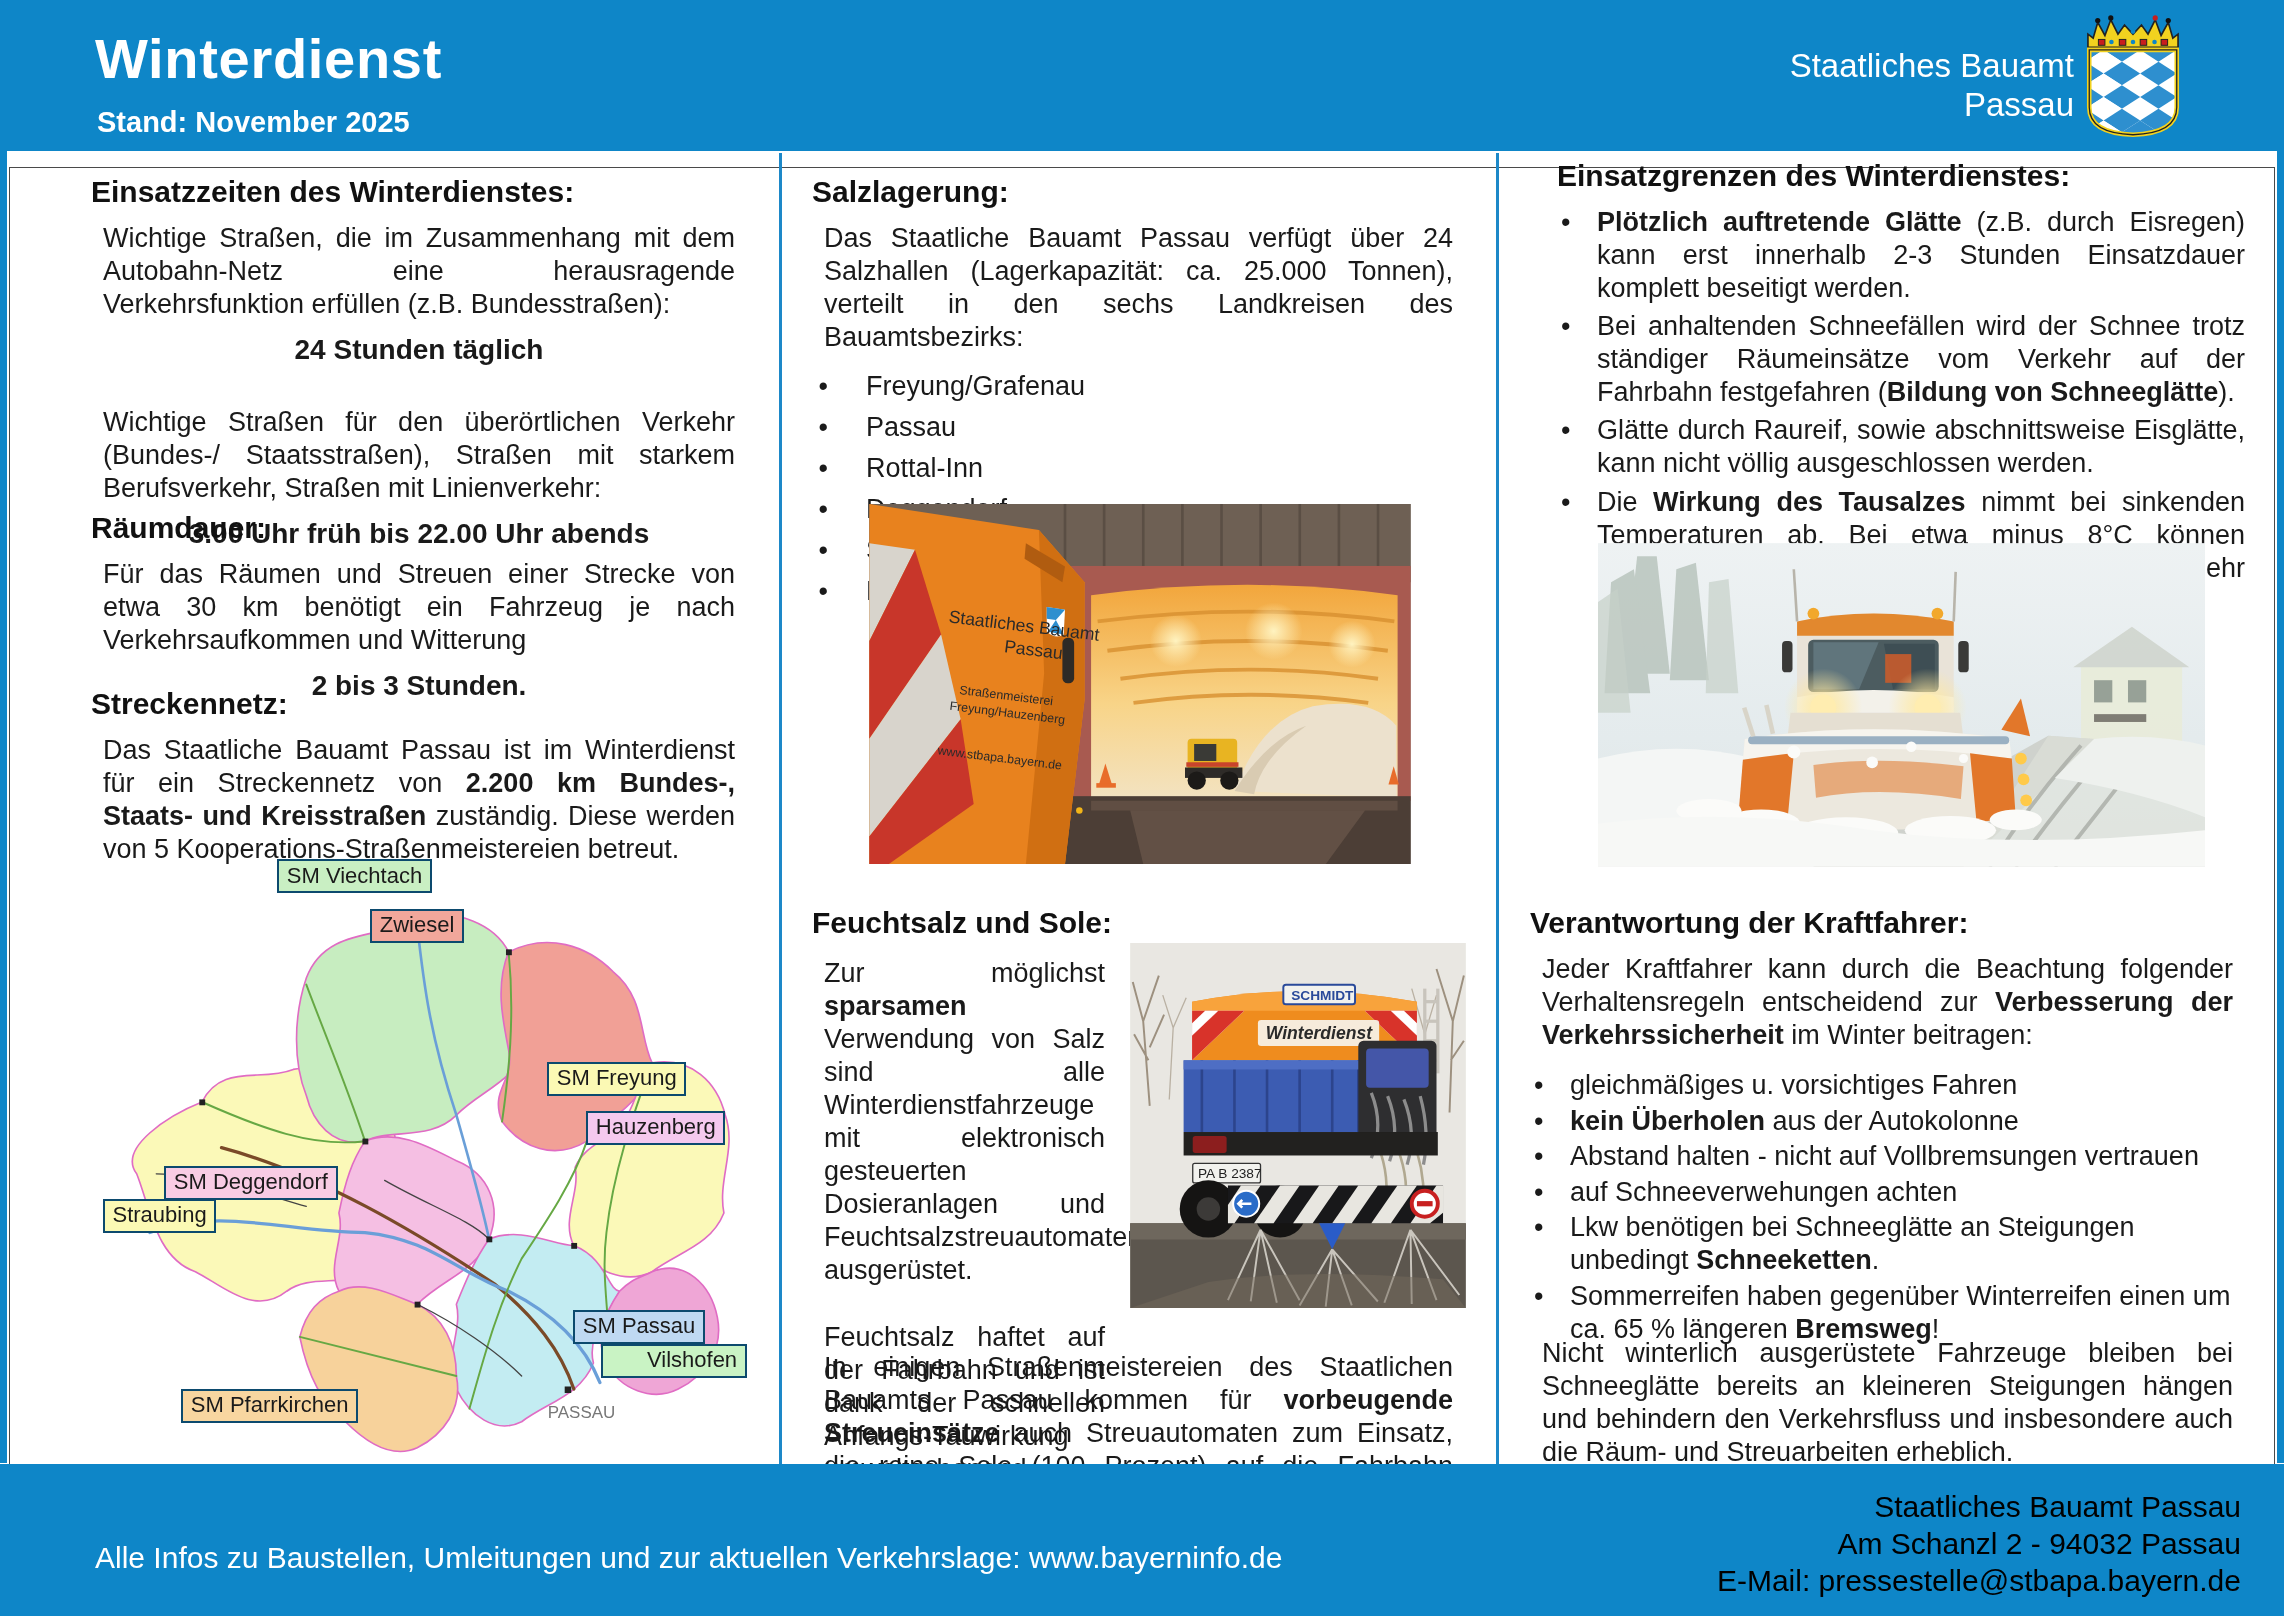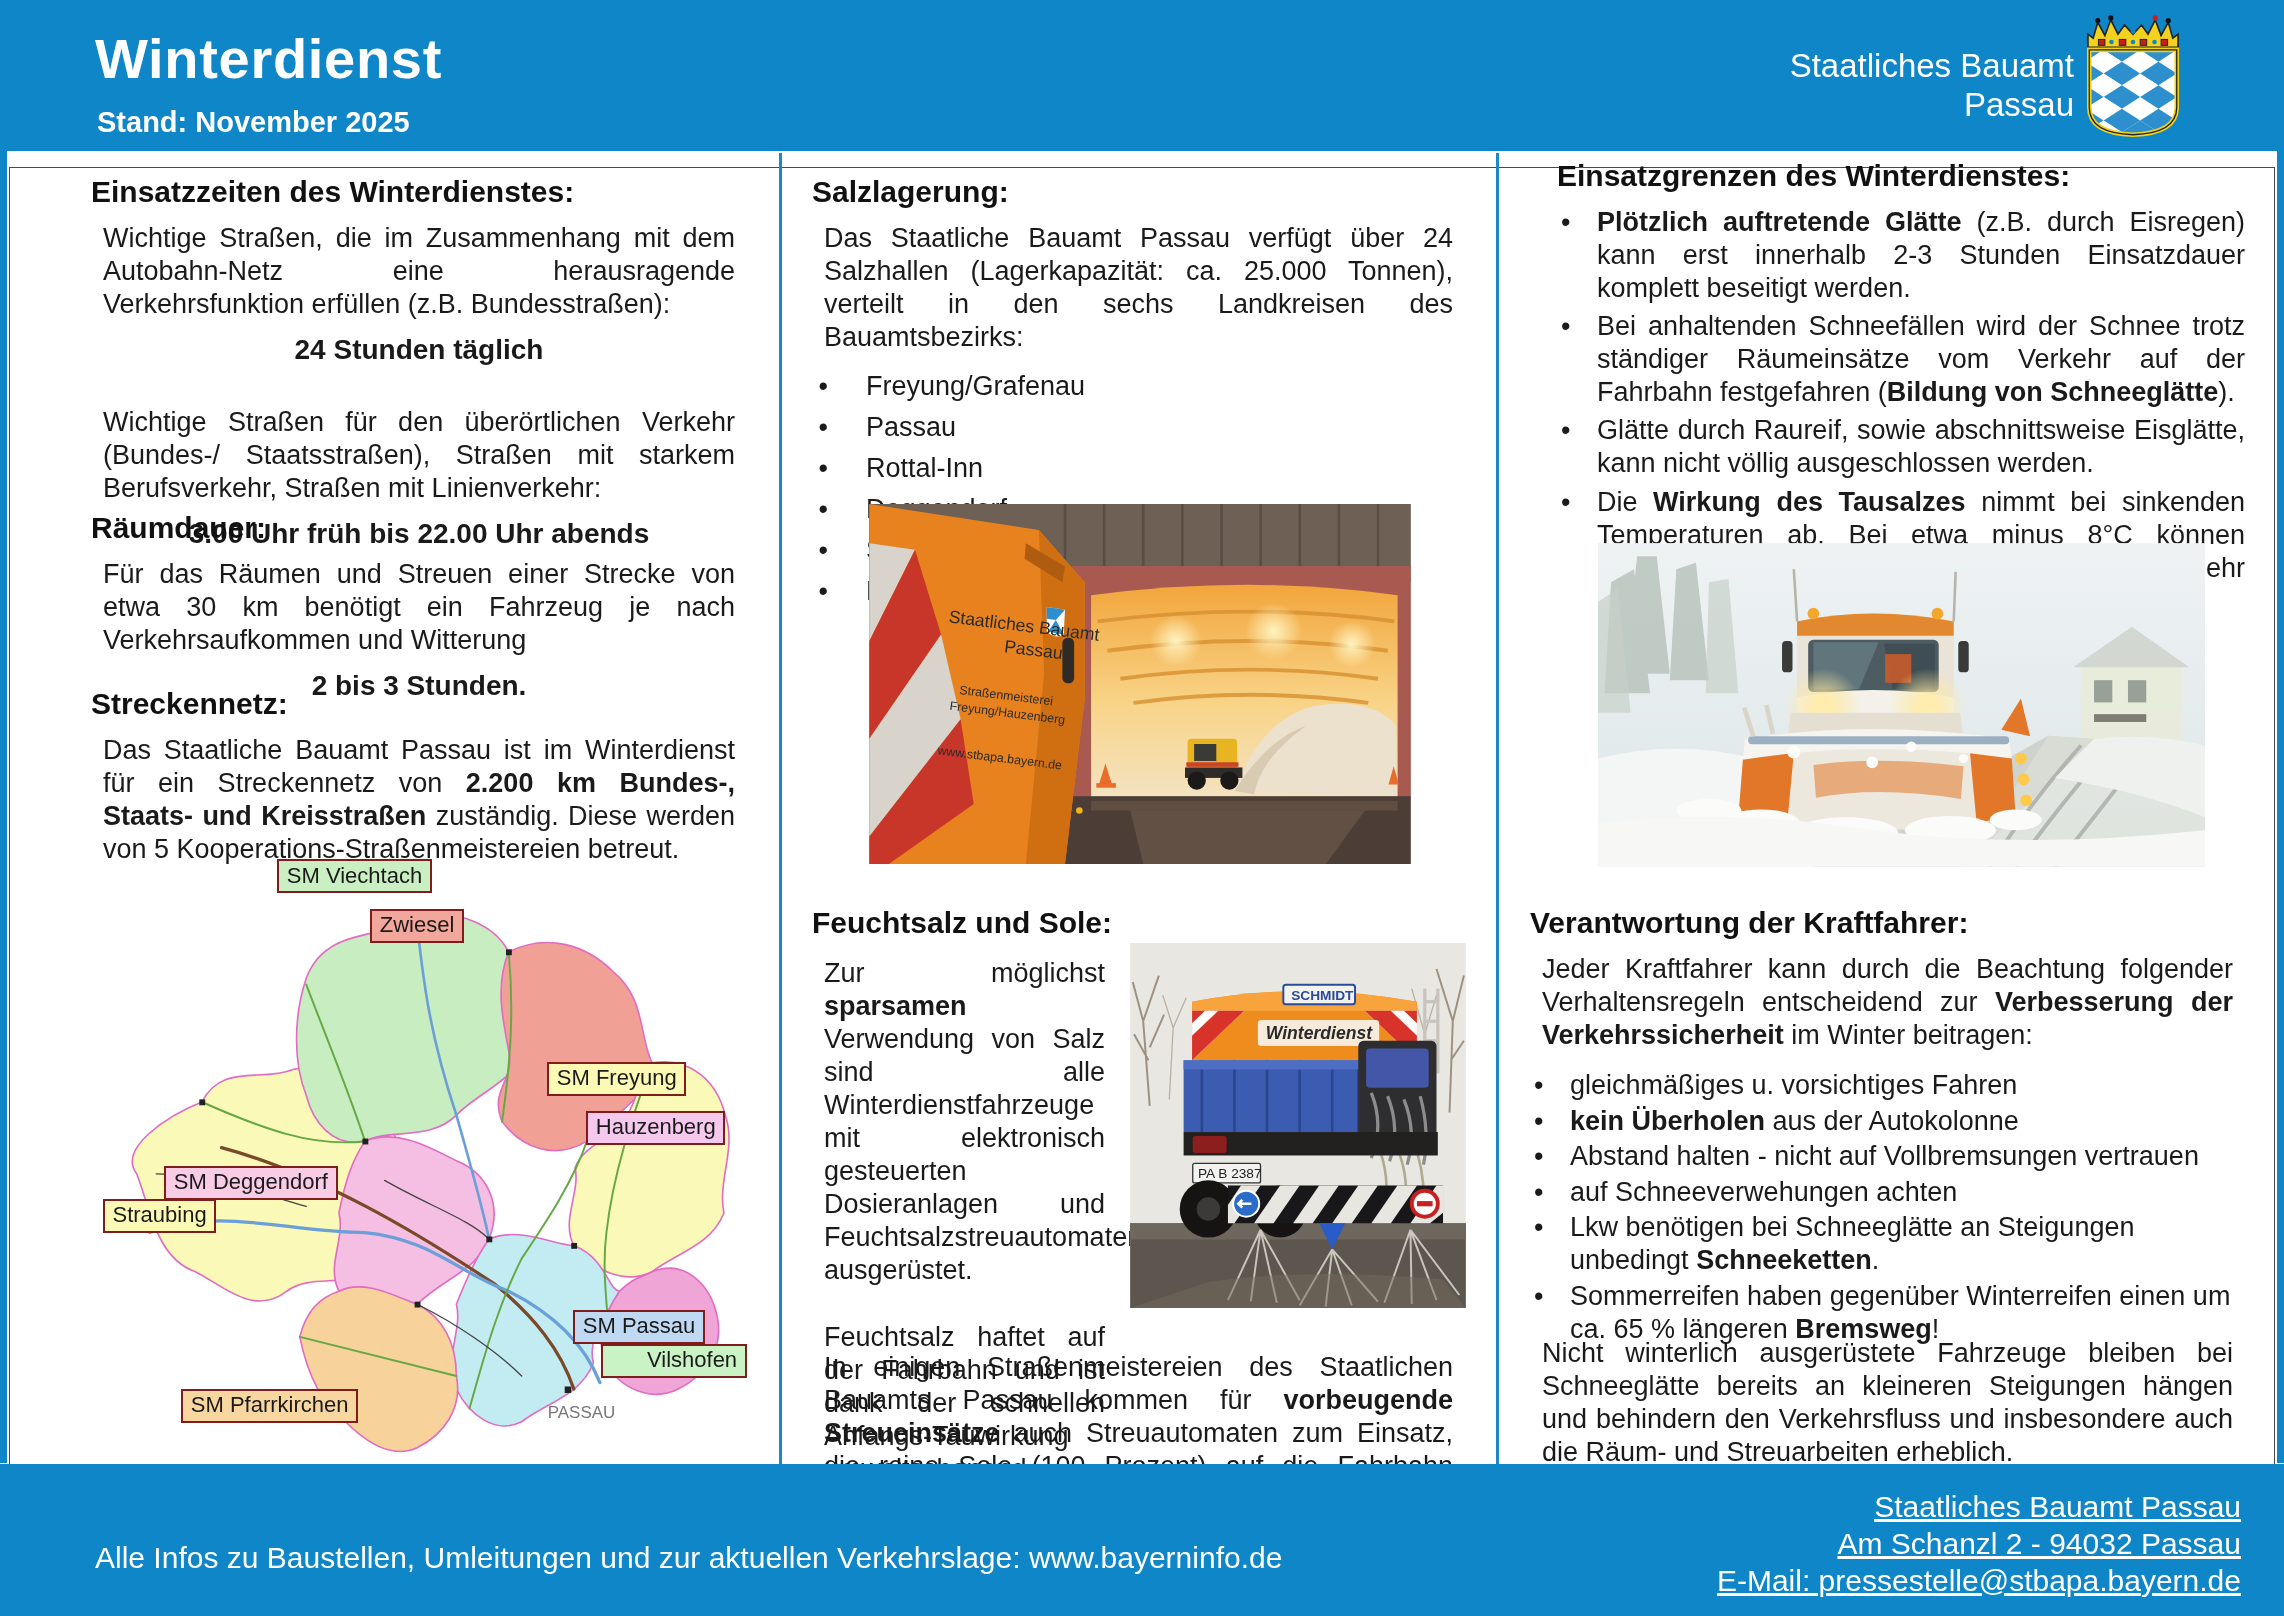--- a/index.html
+++ b/index.html
@@ -23,21 +23,21 @@
   .col-divider{position:absolute;top:153px;height:1311px;width:3.3px;background:var(--divider);}
   #divider-1{left:779px;}
   #divider-2{left:1496px;}
 
   #header .title{position:absolute;left:95px;top:26px;font-size:56px;font-weight:bold;color:#fff;letter-spacing:0.7px;}
   #header .stand{position:absolute;left:97px;top:106px;font-size:29px;font-weight:bold;color:#fff;}
   #org-name{position:absolute;right:210px;top:46px;text-align:right;color:#fff;font-size:33px;line-height:39px;}
   #logo{position:absolute;right:98px;top:11.7px;}
 
   #footer .info{position:absolute;left:95px;top:77px;font-size:30px;color:#fff;}
-  #footer .address{position:absolute;right:43px;top:23.5px;text-align:right;color:#ffffff;font-size:30px;line-height:37px;text-decoration:underline;}
+  #footer .address{position:absolute;right:43px;top:23.5px;text-align:right;color:#000000;font-size:30px;line-height:37px;}
 
   
   .col{position:absolute;top:157px;height:1307px;}
   #col-left{left:91px;width:656px;}
   #col-mid{left:812px;width:653px;}
   #col-right{left:1530px;width:715px;}
 
   h2.sec{font-size:30px;font-weight:bold;margin:0 0 13px 0;color:#111;}
   .para{font-size:27px;line-height:33px;text-align:justify;margin:12px;}
   .center-bold{font-size:28px;line-height:33px;font-weight:bold;text-align:center;margin:9px 0 0 0;}
@@ -50,21 +50,21 @@
 
   
   ul.hanglist{list-style:none;margin:0;padding:0;}
   ul.hanglist li{position:relative;padding-left:40px;font-size:27px;line-height:33px;text-align:justify;margin:0 0 5.2px 0;}
   ul.hanglist li::before{content:"•";position:absolute;left:3.9px;font-size:27px;}
   ul.hanglist.tight li{margin:0 0 2.6px 0;text-align:left;}
 
   
   #map-wrap{position:absolute;left:0;top:688px;width:659px;height:619px;}
   #map-svg{position:absolute;left:0;top:22px;}
-  .map-label{position:absolute;border:2px solid #7f1d1d;padding:1.3px 7.8px 2.6px 7.8px;font-size:22px;white-space:nowrap;background:#fff;}
+  .map-label{position:absolute;border:2px solid #0c4a6e;padding:1.3px 7.8px 2.6px 7.8px;font-size:22px;white-space:nowrap;background:#fff;}
 
   
   .photo{display:block;}
   #photo-salthall{position:absolute;left:57px;top:347px;}
   #feucht-row-text{position:absolute;left:0;top:788px;width:305px;}
   #photo-sprayer{position:absolute;left:318px;top:786px;}
   #photo-plow{position:absolute;left:68px;top:386px;}
 
   svg text{font-family:"Liberation Sans","DejaVu Sans",sans-serif;}
 </style>

